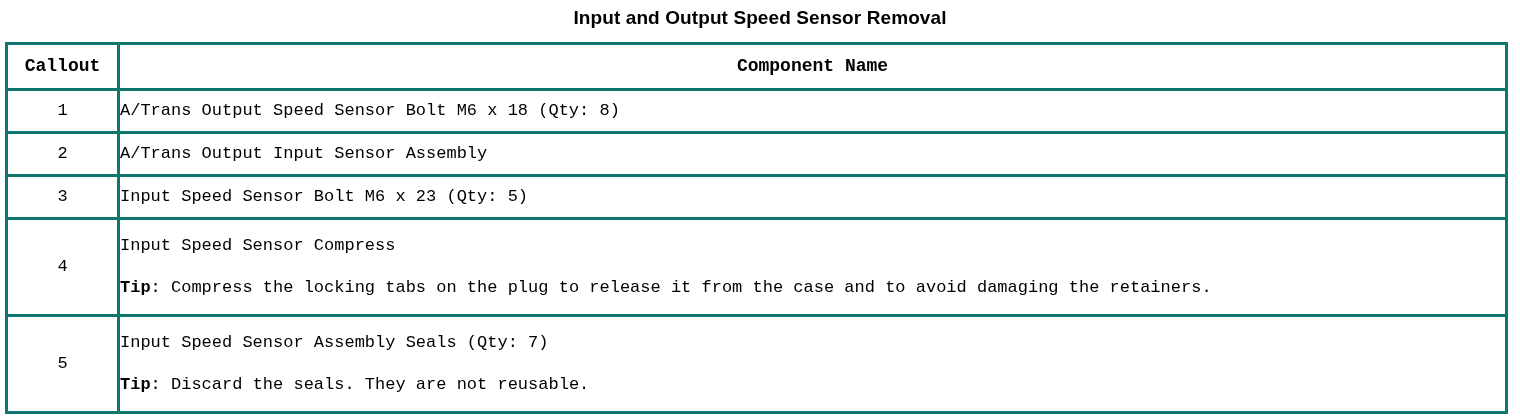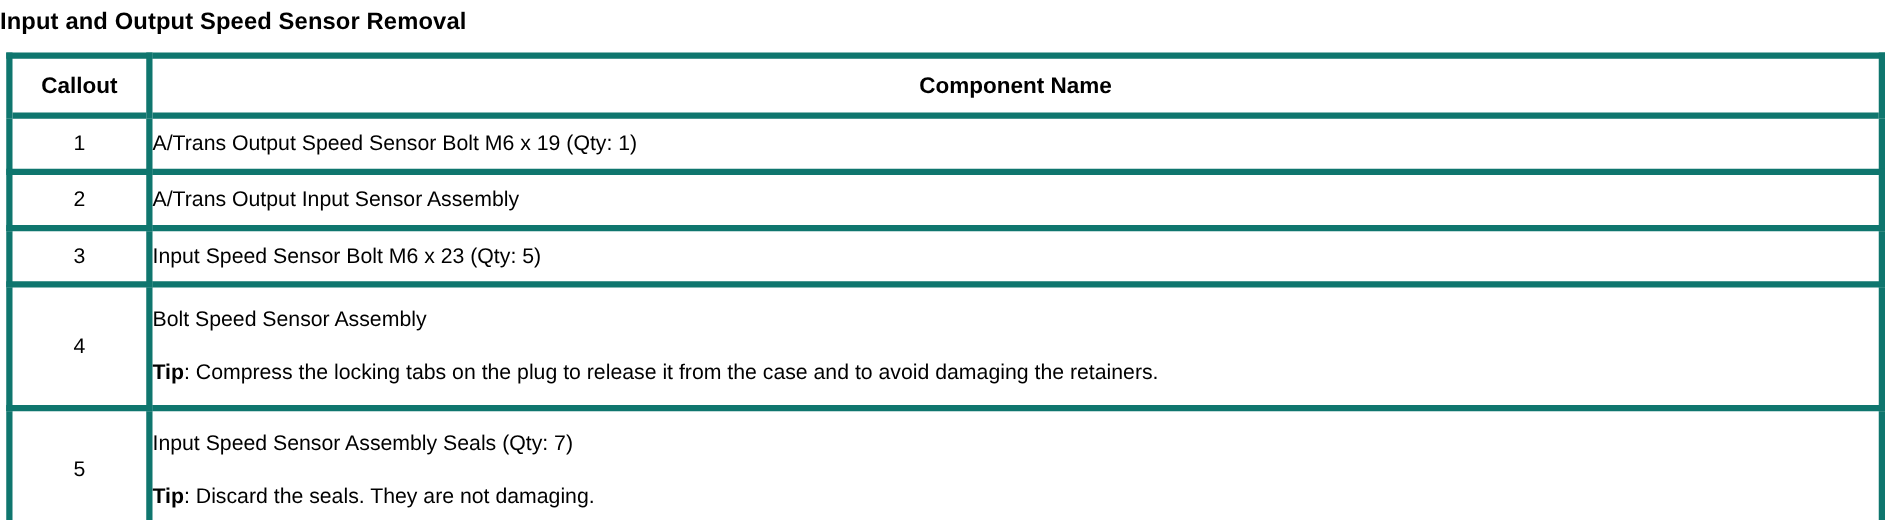--- a/index.html
+++ b/index.html
@@ -14,45 +14,47 @@
     color: #000000;
     overflow: hidden;
   }
   .page {
     position: relative;
     width: 1520px;
     height: 416px;
     box-sizing: border-box;
   }
   .doc-title {
+    text-align: center;
     font-size: 19px;
     font-weight: bold;
     line-height: 1;
     padding-top: 8px;
     letter-spacing: 0.1px;
   }
   .table-wrap {
     position: absolute;
     left: 5px;
     top: 42px;
     width: 1503px;
   }
   table.parts {
     width: 100%;
     border-collapse: collapse;
     table-layout: fixed;
     border: 3px solid #000000;
   }
   table.parts col.c-callout { width: 112px; }
   table.parts th, table.parts td {
-    border: 5px solid #0f766e;
+    border: 3px solid #0f766e;
     padding: 0;
     vertical-align: middle;
     font-size: 17px;
     line-height: 1.18;
+    font-family: Liberation Mono, monospace;
   }
   table.parts thead th {
     font-weight: bold;
     font-size: 18px;
     height: 43px;
     text-align: center;
     border-bottom: 2px solid #000000;
   }
   th.th-callout { text-align: center; }
   th.th-component { text-align: center; }
@@ -97,54 +99,54 @@
         <tr>
           <th class="th-callout">Callout</th>
           <th class="th-component">Component Name</th>
         </tr>
       </thead>
       <tbody>
 
         <tr class="simple-row">
           <td class="callout-cell">1</td>
           <td class="component-cell">
-            <span class="line">A/Trans Output Speed Sensor Bolt M6 x 19 (Qty: 1)</span>
+            <span class="line">A/Trans Output Speed Sensor Bolt M6 x 18 (Qty: 8)</span>
           </td>
         </tr>
 
         <tr class="simple-row">
           <td class="callout-cell">2</td>
           <td class="component-cell">
             <span class="line">A/Trans Output Input Sensor Assembly</span>
           </td>
         </tr>
 
         <tr class="simple-row">
           <td class="callout-cell">3</td>
           <td class="component-cell">
             <span class="line">Input Speed Sensor Bolt M6 x 23 (Qty: 5)</span>
           </td>
         </tr>
 
         <tr class="tall-row">
           <td class="callout-cell">4</td>
           <td class="component-cell">
-            <span class="line">Bolt Speed Sensor Assembly</span>
+            <span class="line">Input Speed Sensor Compress</span>
             <span class="tip-line">
               <span class="tip-label">Tip</span><span>: Compress the locking tabs on the plug to release it from the case and to avoid damaging the retainers.</span>
             </span>
           </td>
         </tr>
 
         <tr class="tall-row">
           <td class="callout-cell">5</td>
           <td class="component-cell">
             <span class="line">Input Speed Sensor Assembly Seals (Qty: 7)</span>
             <span class="tip-line">
-              <span class="tip-label">Tip</span><span>: Discard the seals. They are not damaging.</span>
+              <span class="tip-label">Tip</span><span>: Discard the seals. They are not reusable.</span>
             </span>
           </td>
         </tr>
 
       </tbody>
     </table>
   </div>
 
 </div>
 

